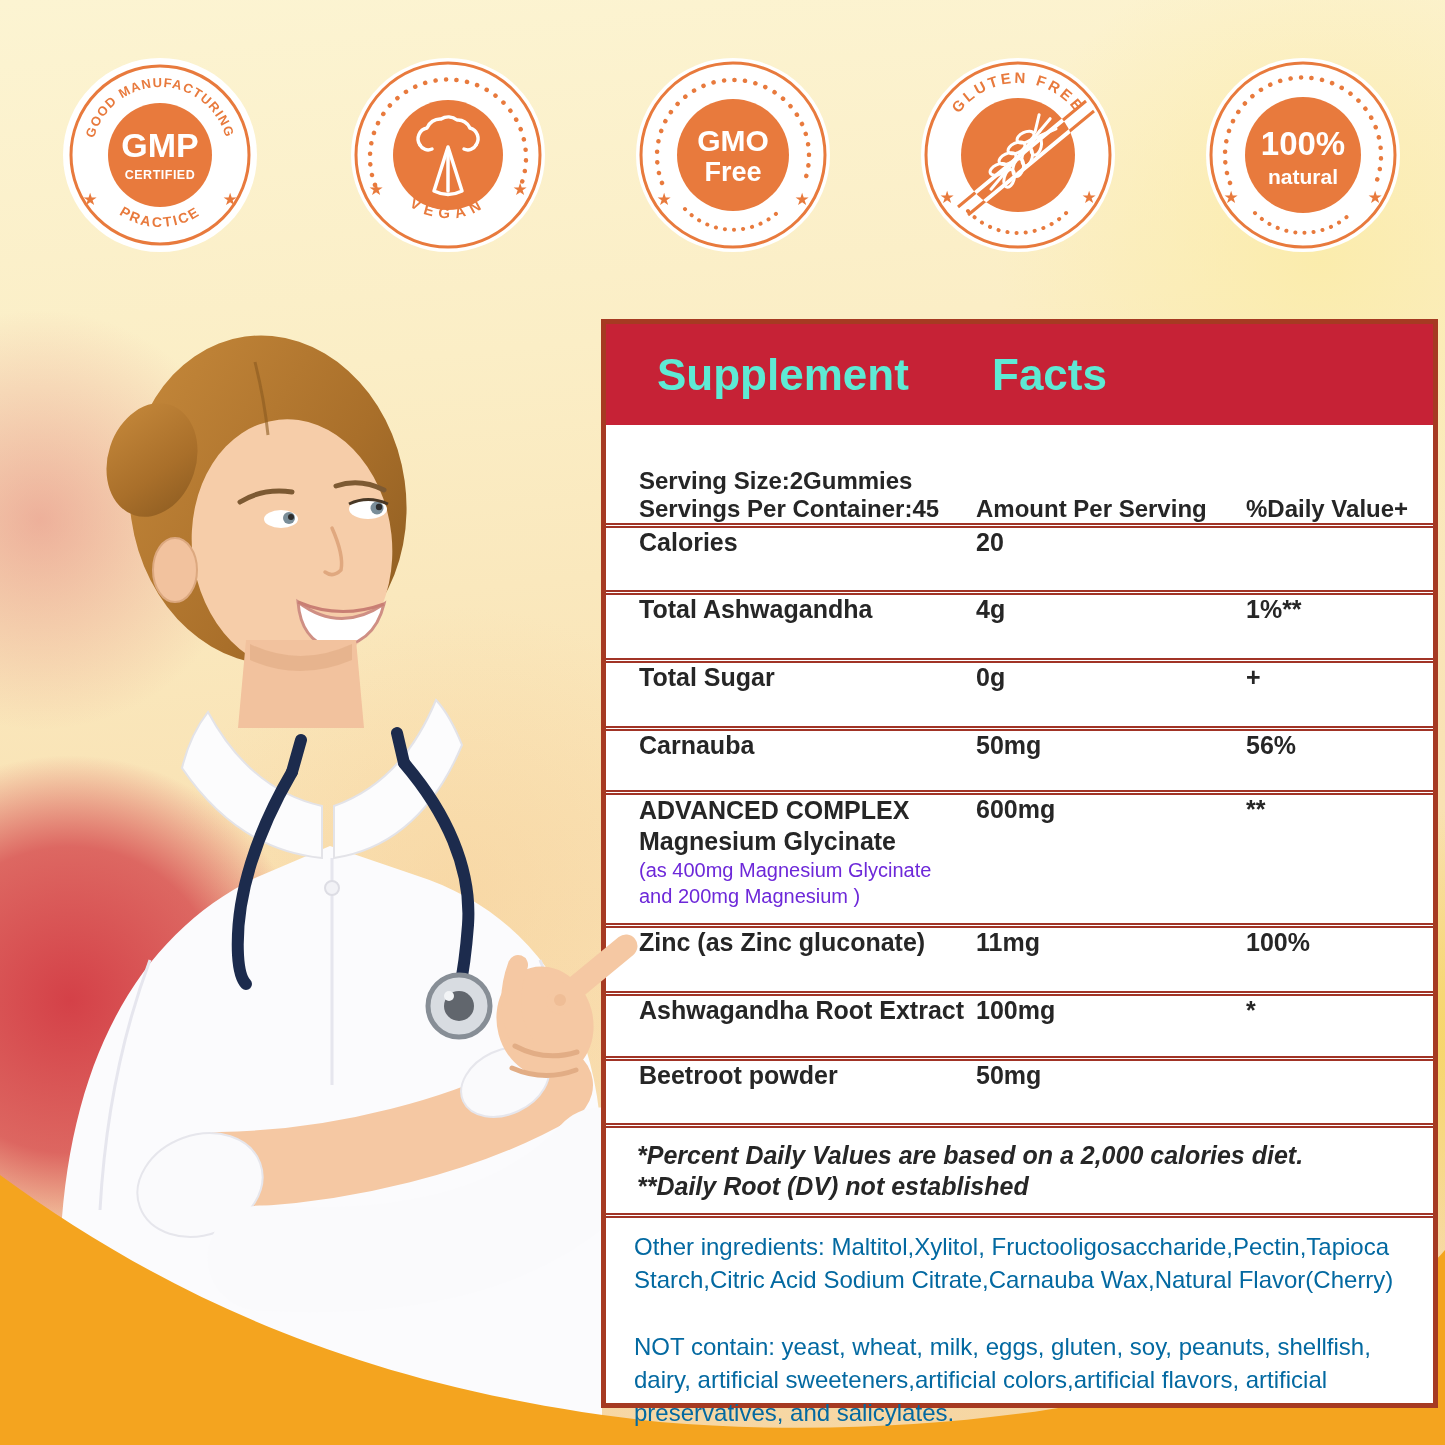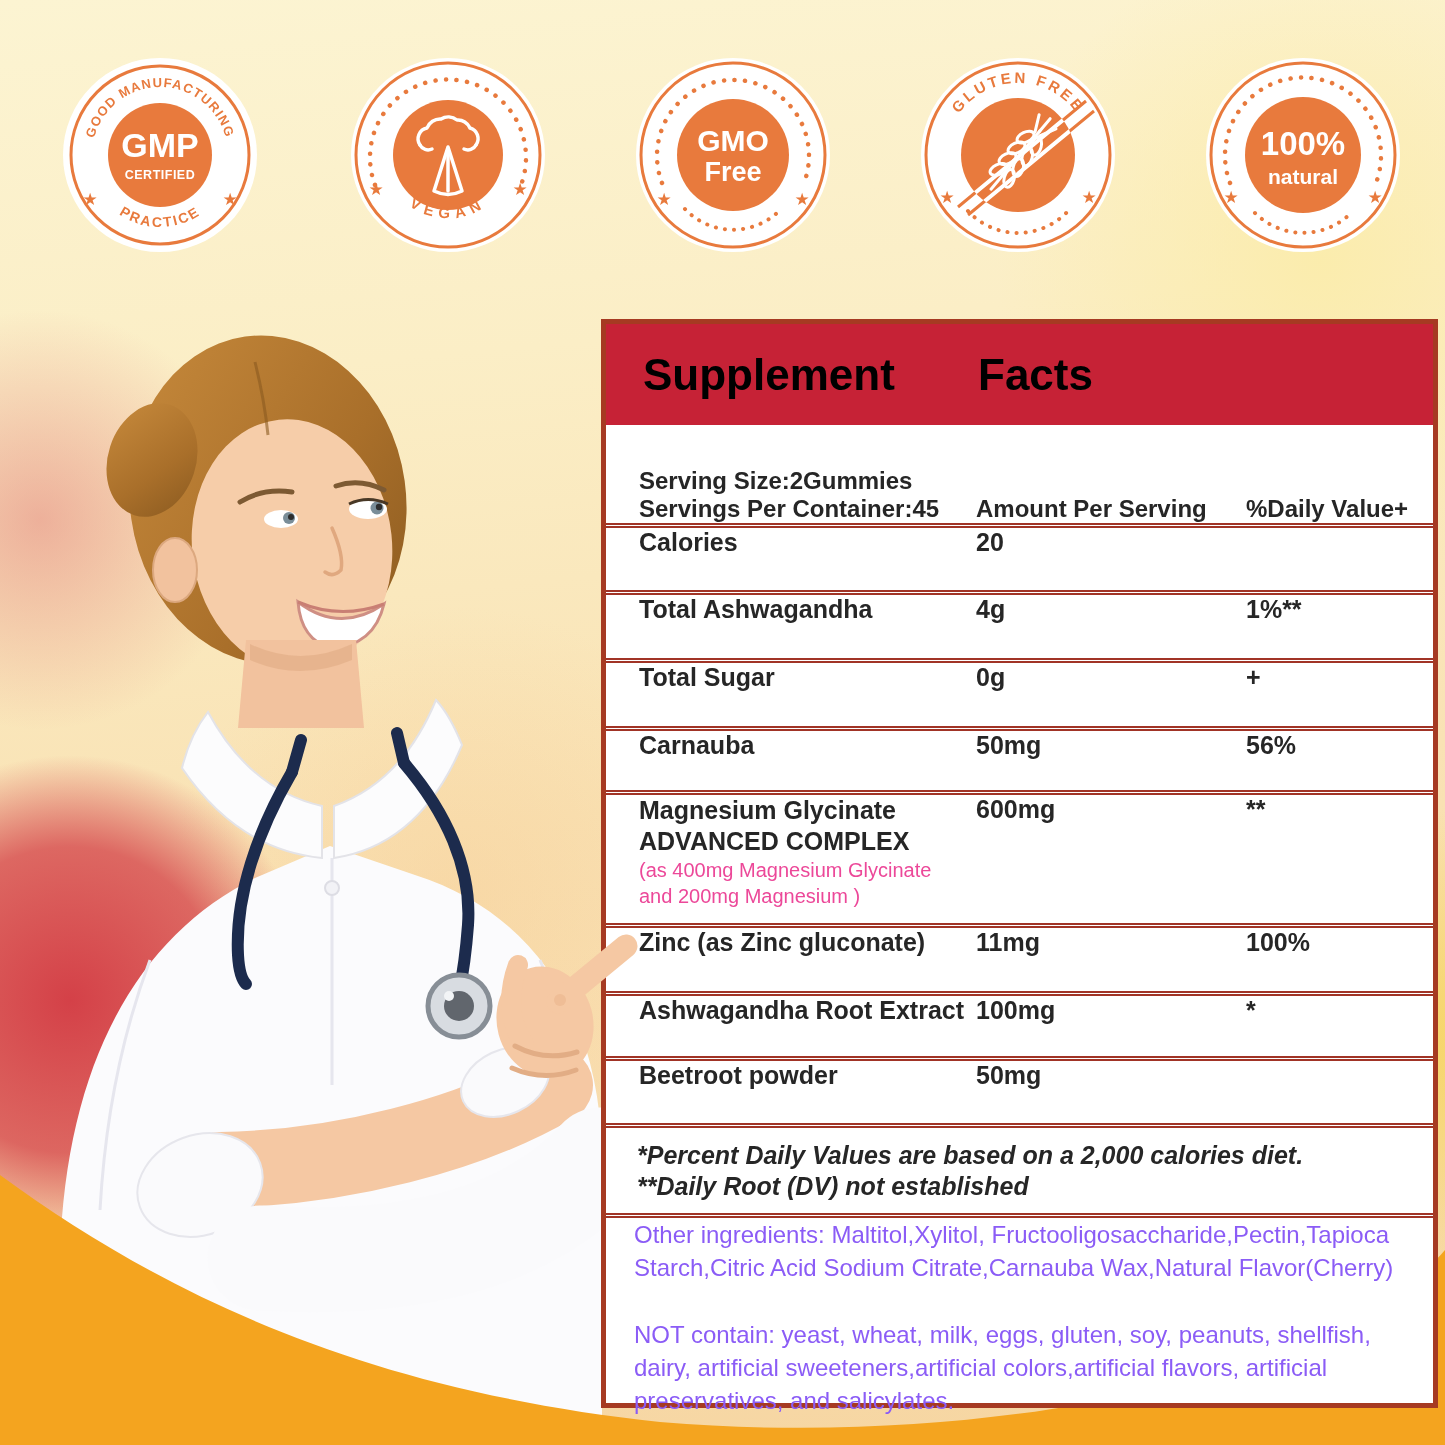--- a/index.html
+++ b/index.html
@@ -14,36 +14,36 @@
       linear-gradient(175deg,#fcf4d2 0%,#fbeec6 25%,#f9e2b4 55%,#f8dcae 80%,#f6d5a0 100%);
   }
   .layer{position:absolute;inset:0;pointer-events:none;}
   
   .badge{position:absolute;top:57px;width:196px;height:196px;}
   .b1{left:62px}.b2{left:350px}.b3{left:635px}.b4{left:920px}.b5{left:1205px}
   
   .panel{position:absolute;left:601px;top:319px;width:837px;height:1089px;
     box-sizing:border-box;border:5px solid #A63A22;background:#fff;color:#262626;}
   .panel-header{height:101px;background:#C62236;display:flex;align-items:center;
-    color:#000000;font-weight:bold;font-size:44px;}
+    color:#5eead4;font-weight:bold;font-size:44px;padding-left:14px;}
   .t-left{flex:0 0 372px;padding-left:37px;box-sizing:border-box;}
   .srow{height:98px;display:flex;align-items:flex-end;font-weight:bold;font-size:24px;line-height:28px;}
   .c-name{flex:0 0 370px;padding-left:33px;box-sizing:border-box;}
   .c-amt{flex:0 0 270px;}
   .c-dv{flex:1 1 auto;}
   .row{display:flex;border-top:5px double #A13426;
     font-weight:bold;font-size:25px;box-sizing:border-box;}
   .h67{height:67px}.h68{height:68px}.h64{height:64px}.h133{height:133px}.h65{height:65px}
-  .mg-sub{font-weight:normal;font-size:20px;line-height:26px;color:#ec4899;}
+  .mg-sub{font-weight:normal;font-size:20px;line-height:26px;color:#6d28d9;}
   .mg-main{font-size:25px;line-height:31px;}
   .footnote{border-top:5px double #A13426;height:90px;box-sizing:border-box;
     display:flex;flex-direction:column;justify-content:center;
     padding-left:31px;font-weight:bold;font-size:25px;line-height:31px;font-style:italic;}
   .ingredients{border-top:5px double #A13426;box-sizing:border-box;
-    padding:0 24px 0 28px;font-size:24px;line-height:33px;font-weight:normal;color:#8b5cf6;}
+    padding:12px 24px 0 28px;font-size:24px;line-height:33px;font-weight:normal;color:#0369a1;}
   .ingredients p{margin:0 0 0 0;}
   .ingredients p + p{margin-top:34px;}
   svg text{font-family:"Liberation Sans", sans-serif;}
 </style>
 </head>
 <body>
 
 <div class="canvas">
 
   <svg class="badge b1" viewBox="0 0 196 196">
@@ -241,22 +241,22 @@
       <div class="c-amt">0g</div>
       <div class="c-dv">+</div>
     </div>
     <div class="row h64">
       <div class="c-name">Carnauba</div>
       <div class="c-amt">50mg</div>
       <div class="c-dv">56%</div>
     </div>
     <div class="row h133">
       <div class="c-name">
+        <div class="mg-main">ADVANCED COMPLEX</div>
         <div class="mg-main">Magnesium Glycinate</div>
-        <div class="mg-main">ADVANCED COMPLEX</div>
         <div class="mg-sub">(as 400mg Magnesium Glycinate</div>
         <div class="mg-sub">and 200mg Magnesium )</div>
       </div>
       <div class="c-amt">600mg</div>
       <div class="c-dv">**</div>
     </div>
     <div class="row h68">
       <div class="c-name">Zinc (as Zinc gluconate)</div>
       <div class="c-amt">11mg</div>
       <div class="c-dv">100%</div>

